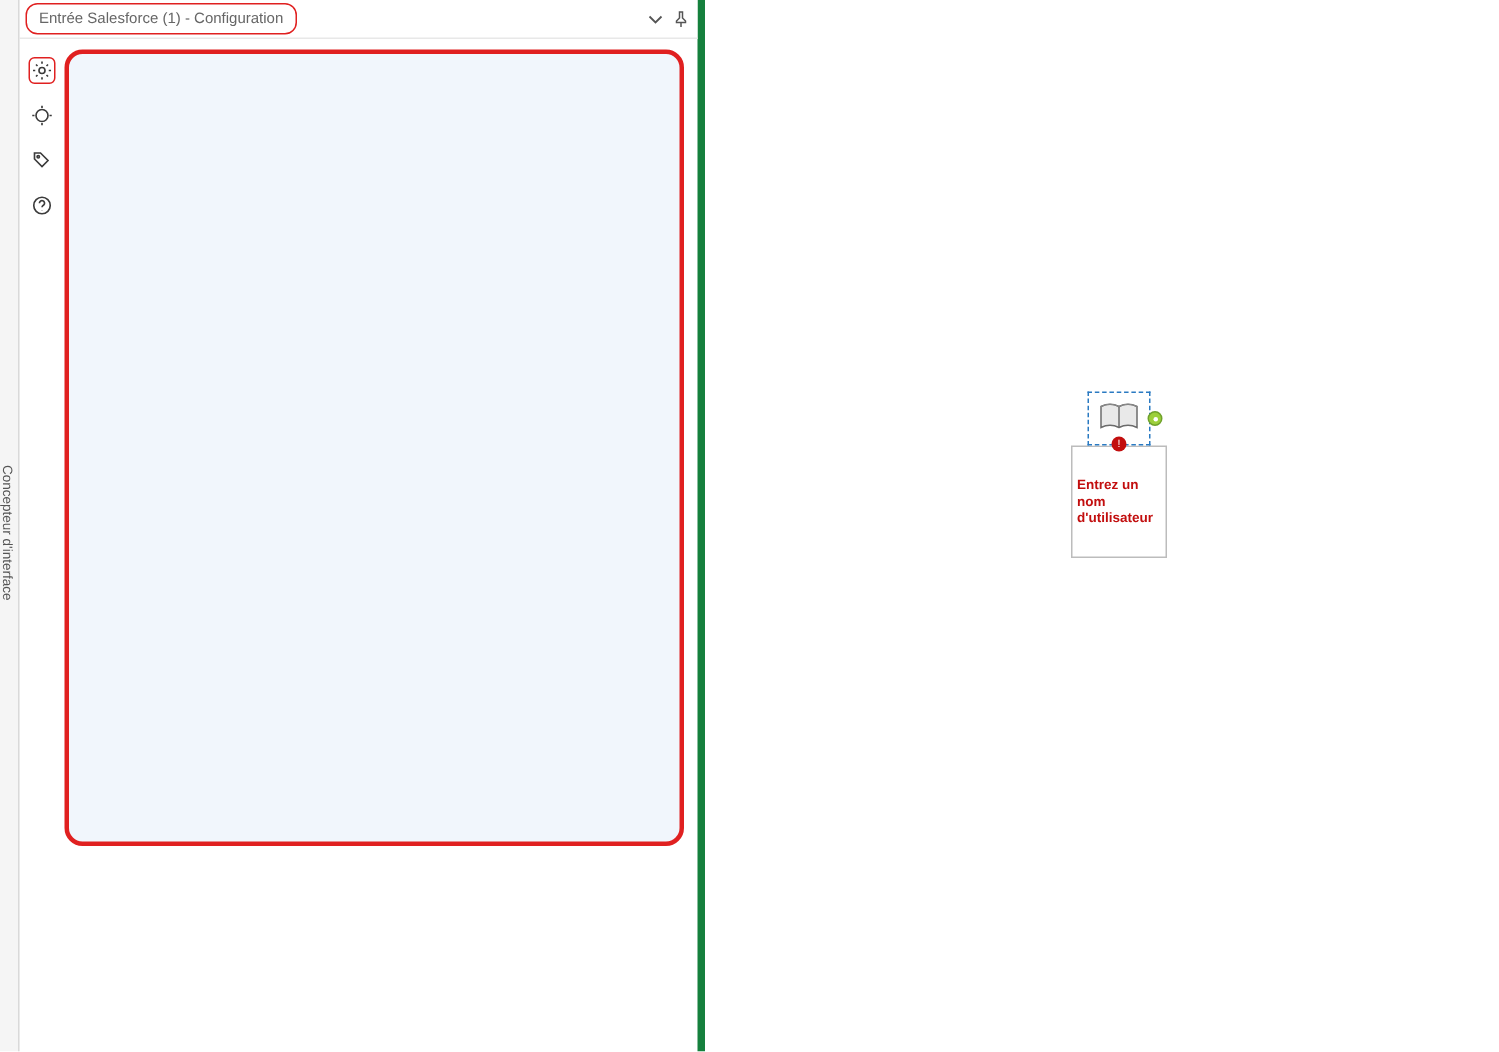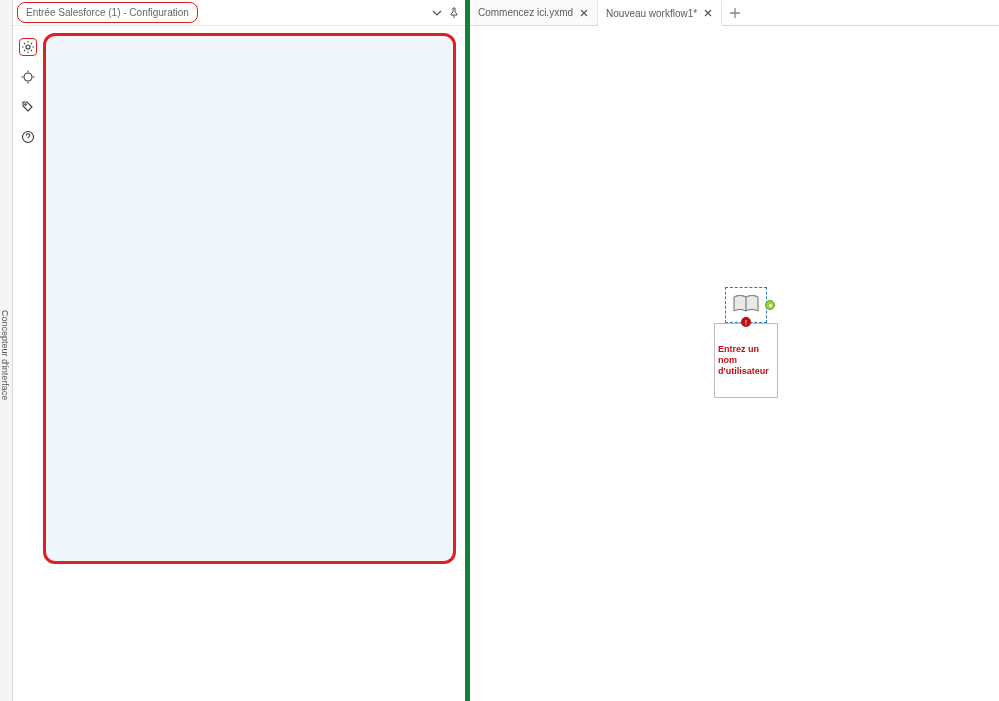--- a/index.html
+++ b/index.html
@@ -96,43 +96,20 @@
           </svg>
       </span>
     </div>
     <div class="content-area">
       <div class="content-box"></div>
     </div>
   </div>
 </div>
 
 <div class="canvas-area">
-  <div class="tabbar">
-    <div class="tab">
-      <span>Commencez ici.yxmd</span>
-      <span class="tab-close">
-        <svg viewBox="0 0 8 8">
-            <path d="M1 1l6 6M7 1l-6 6" stroke="currentColor" stroke-width="1.2"></path>
-          </svg>
-      </span>
-    </div>
-    <div class="tab active">
-      <span>Nouveau workflow1*</span>
-      <span class="tab-close">
-        <svg viewBox="0 0 8 8">
-            <path d="M1 1l6 6M7 1l-6 6" stroke="currentColor" stroke-width="1.2"></path>
-          </svg>
-      </span>
-    </div>
-    <div class="tab-add">
-      <svg viewBox="0 0 12 12">
-          <path d="M6 1v10M1 6h10" stroke="currentColor" stroke-width="1.3"></path>
-        </svg>
-    </div>
-  </div>
   <div class="canvas">
     <div class="node">
       <div class="node-icon-box">
         <svg viewBox="0 0 28 24">
           <path d="M2 4c4-2 8-2 12 0 4-2 8-2 12 0v14c-4-2-8-2-12 0-4-2-8-2-12 0V4z" fill="#e9e9e9" stroke="#6b6b6b" stroke-width="1"></path>
           <path d="M14 4v14" stroke="#6b6b6b" stroke-width="1"></path>
           <path d="M2 4c4-2 8-2 12 0 4-2 8-2 12 0" fill="none" stroke="#8a8a8a" stroke-width="0.8"></path>
         </svg>
         <span class="node-port"></span>
         <span class="alert-badge">!</span>

